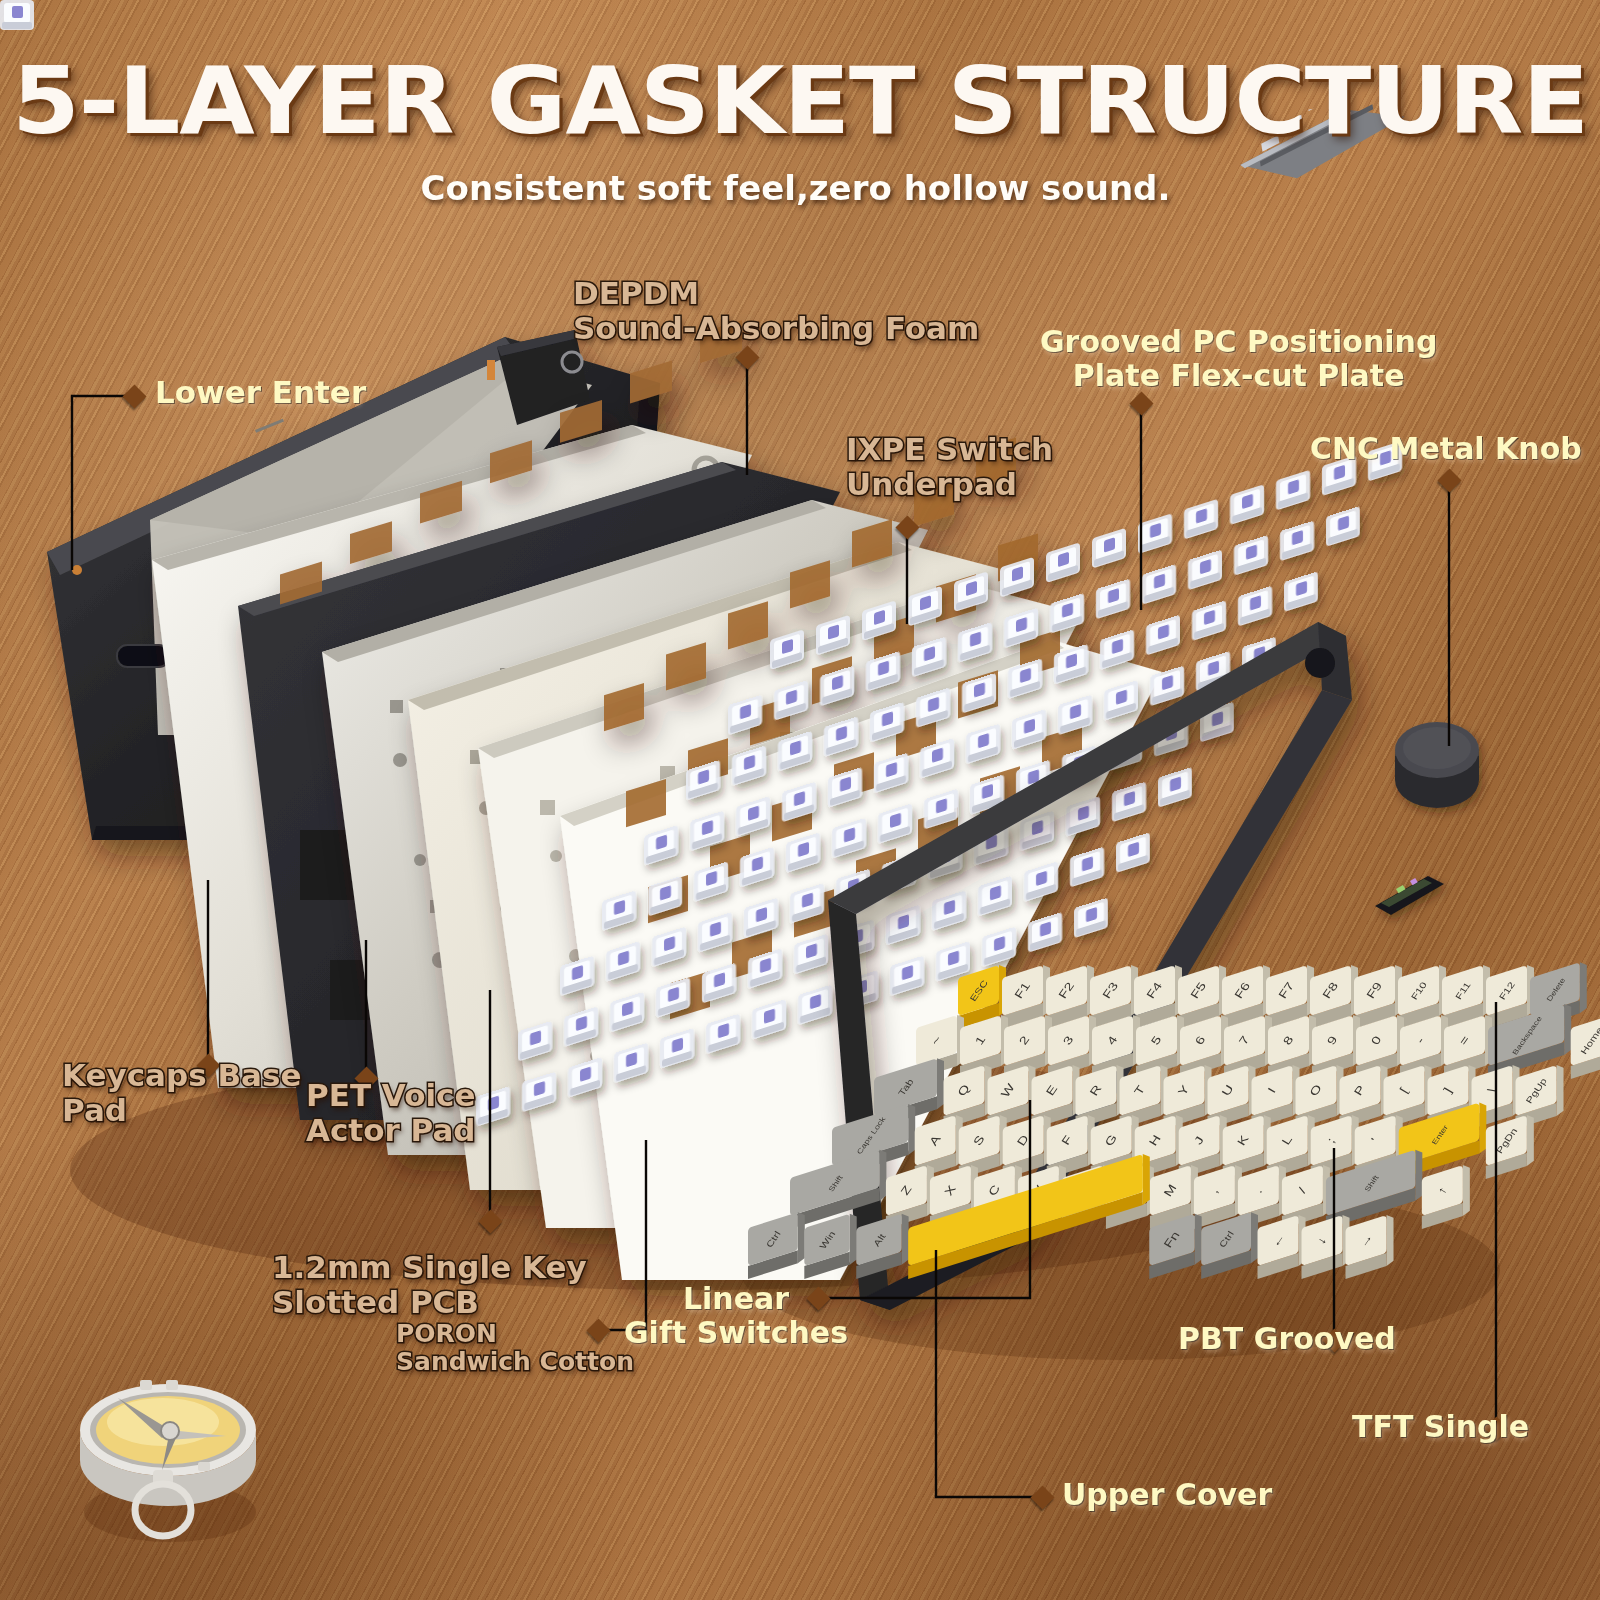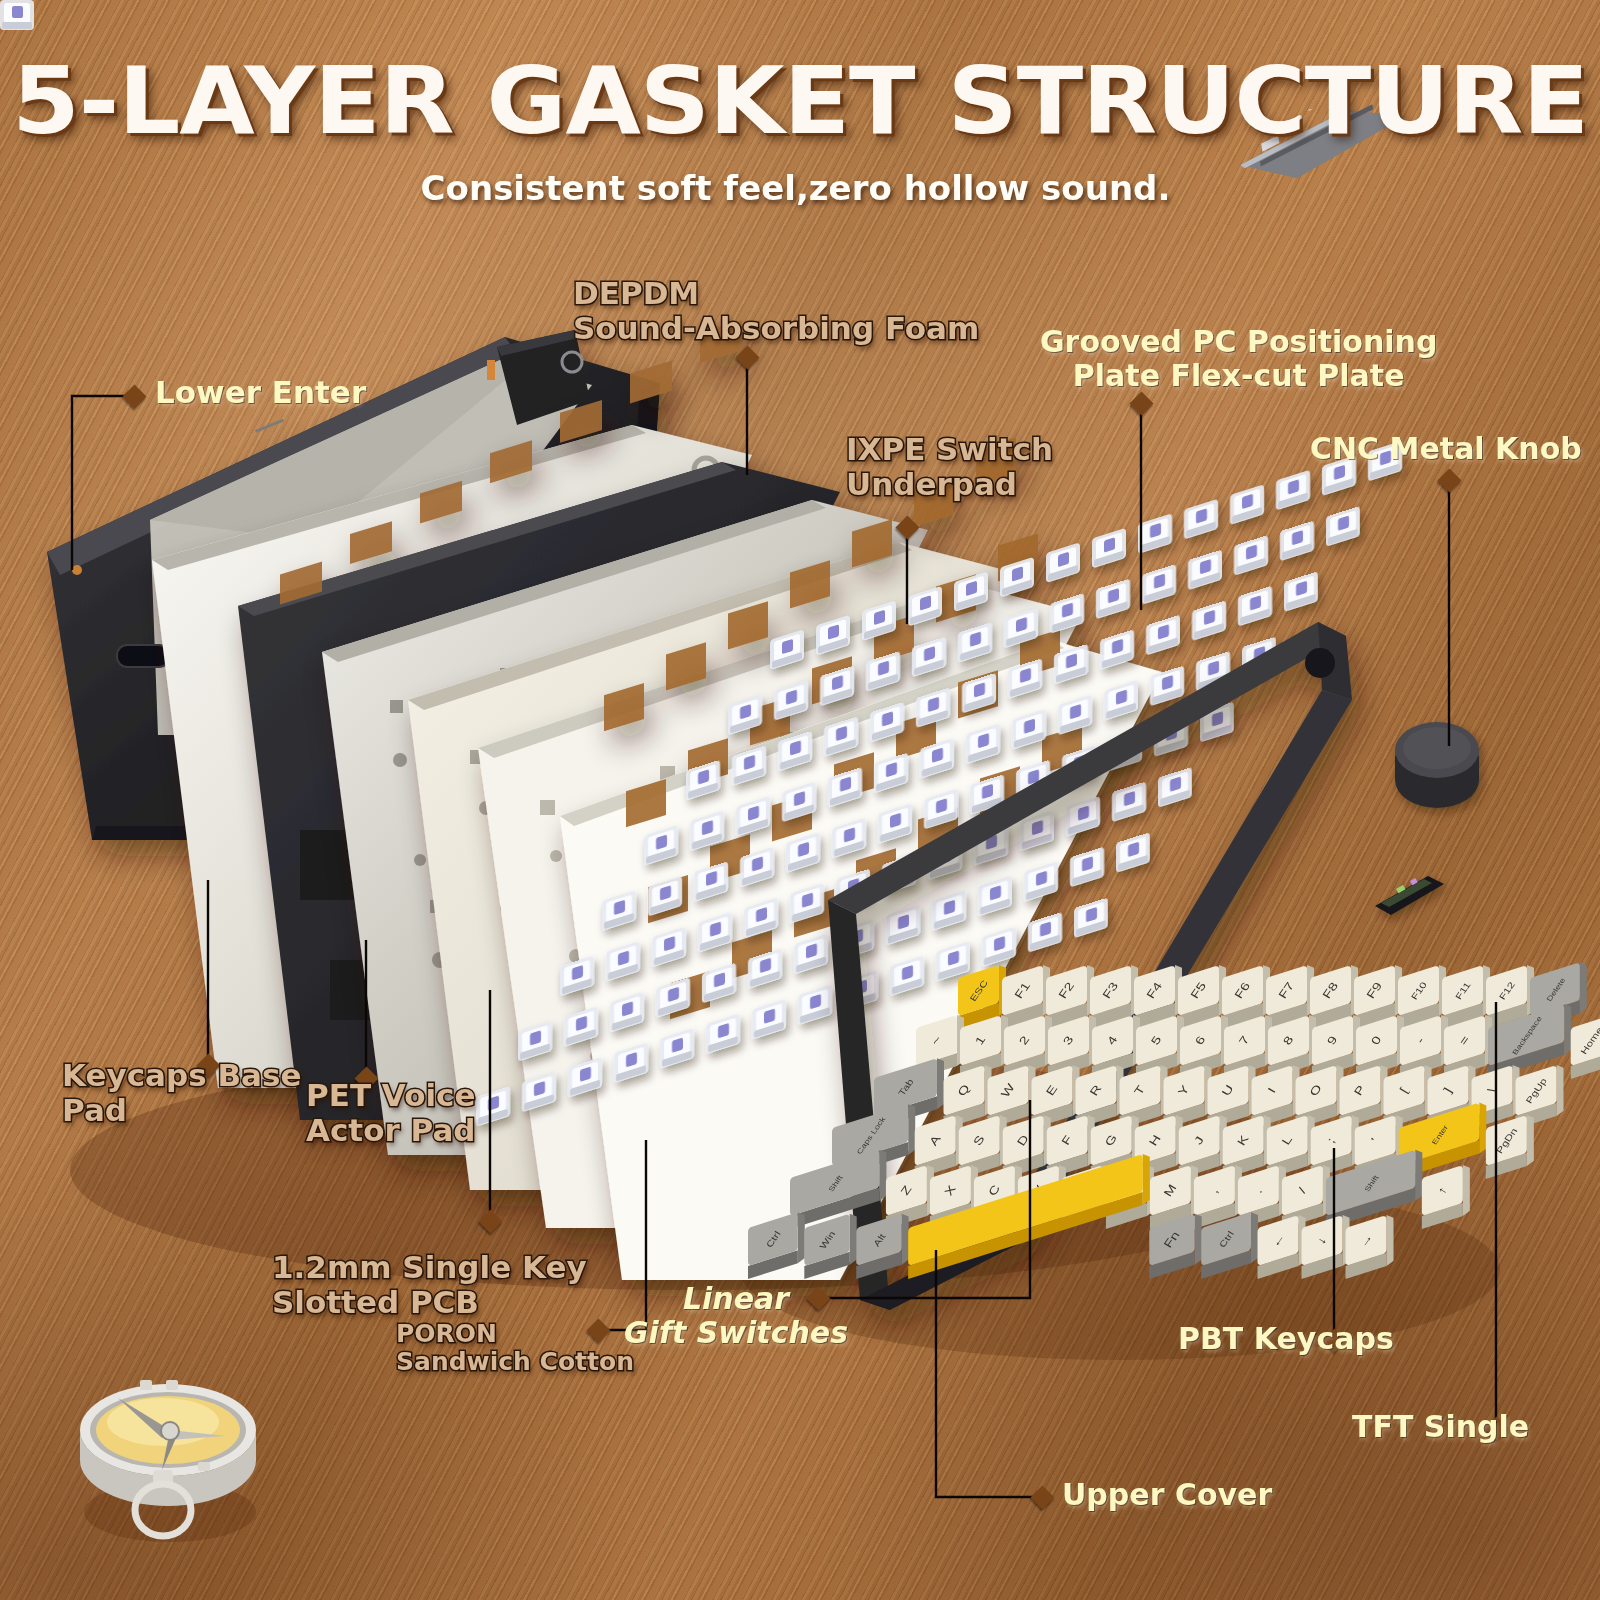--- a/index.html
+++ b/index.html
@@ -963,26 +963,26 @@
 
 <div class="label tan" style="left:306px; top:1078px; font-size:31px;">PET Voice
 Actor Pad</div>
 
 <div class="label tan" style="left:272px; top:1202px; font-size:31px;margin-top:48px;">1.2mm Single Key
 Slotted PCB</div>
 
 <div class="label tan" style="left:396px; top:1320px; font-size:25px;">PORON
 Sandwich Cotton</div>
 
-<div class="label dark" style="left:624px; top:1282px; font-size:30px;font-style:italic;">Linear
+<div class="label dark" style="left:624px; top:1282px; font-size:30px;">Linear
 Gift Switches</div>
 
 <div class="label dark" style="left:1062px; top:1478px; font-size:30px;">Upper Cover</div>
 
-<div class="label dark" style="left:1178px; top:1322px; font-size:30px;">PBT Keycaps</div>
+<div class="label dark" style="left:1178px; top:1322px; font-size:30px;">PBT Grooved</div>
 
 <div class="label dark" style="left:1352px; top:1410px; font-size:30px;">TFT Single</div>
 
 <svg id="compass" viewBox="0 0 220 230">
   <ellipse cx="112" cy="160" rx="86" ry="30" fill="#5a2c0c" opacity="0.30"></ellipse>
   <path d="M22,78 A88,46 0 0 0 198,78 L198,108 A88,46 0 0 1 22,108 Z" fill="#c9c6c0"></path>
   <ellipse cx="110" cy="78" rx="88" ry="46" fill="#e8e6e2"></ellipse>
   <ellipse cx="110" cy="78" rx="78" ry="38" fill="#b9b6b0"></ellipse>
   <ellipse cx="110" cy="78" rx="72" ry="34" fill="#f0d37a"></ellipse>
   <ellipse cx="105" cy="70" rx="56" ry="24" fill="#f8e8a8" opacity="0.75"></ellipse>

